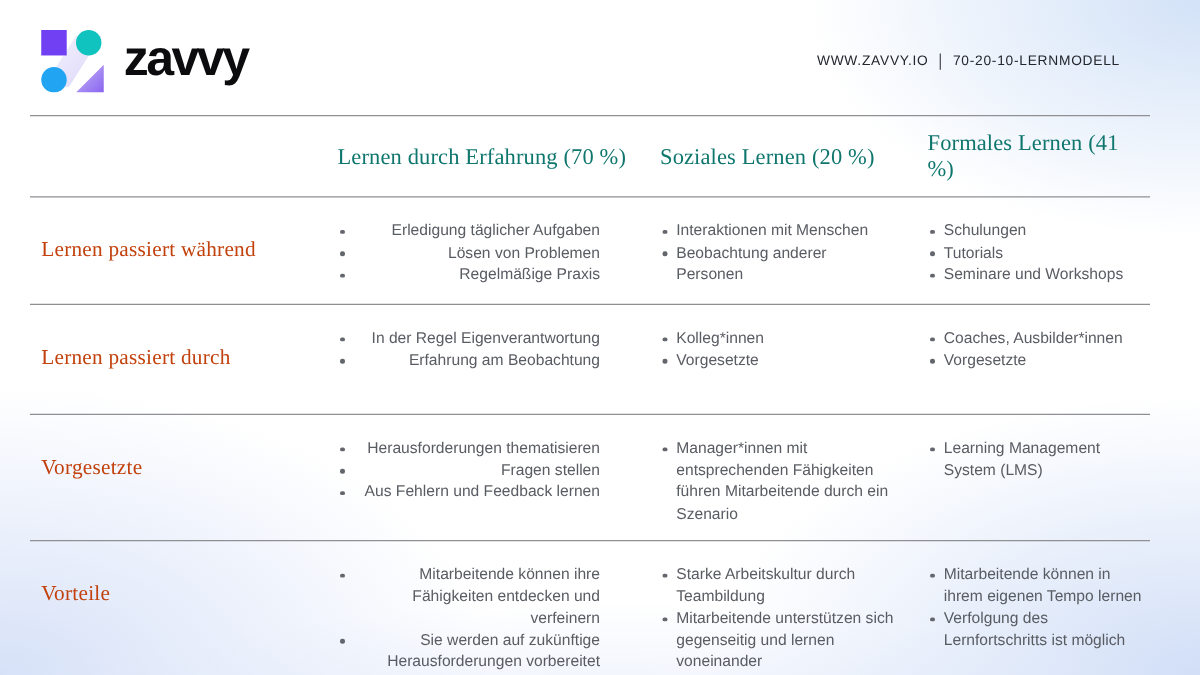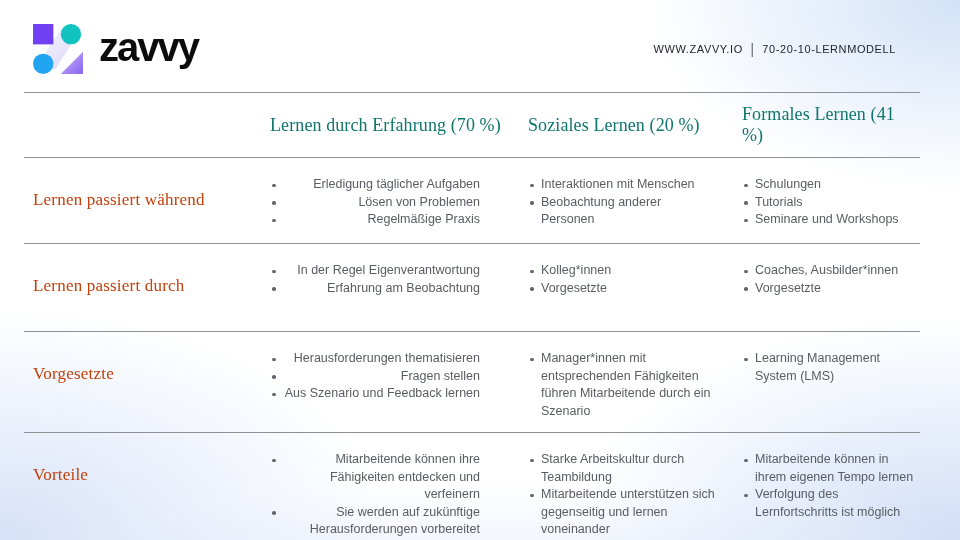--- a/index.html
+++ b/index.html
@@ -165,21 +165,21 @@
               <li class="bullet">Vorgesetzte</li>
             </ul>
           </div>
         </div>
         <div class="row body-row">
           <div class="label-cell">Vorgesetzte</div>
           <div class="cell">
             <ul class="bullets">
               <li class="bullet">Herausforderungen thematisieren</li>
               <li class="bullet">Fragen stellen</li>
-              <li class="bullet">Aus Szenario und Feedback lernen</li>
+              <li class="bullet">Aus Fehlern und Feedback lernen</li>
             </ul>
           </div>
           <div class="cell">
             <ul class="bullets">
               <li class="bullet">Manager*innen mit entsprechenden Fähigkeiten führen Mitarbeitende durch ein Szenario</li>
             </ul>
           </div>
           <div class="cell">
             <ul class="bullets">
               <li class="bullet">Learning Management System (LMS)</li>

